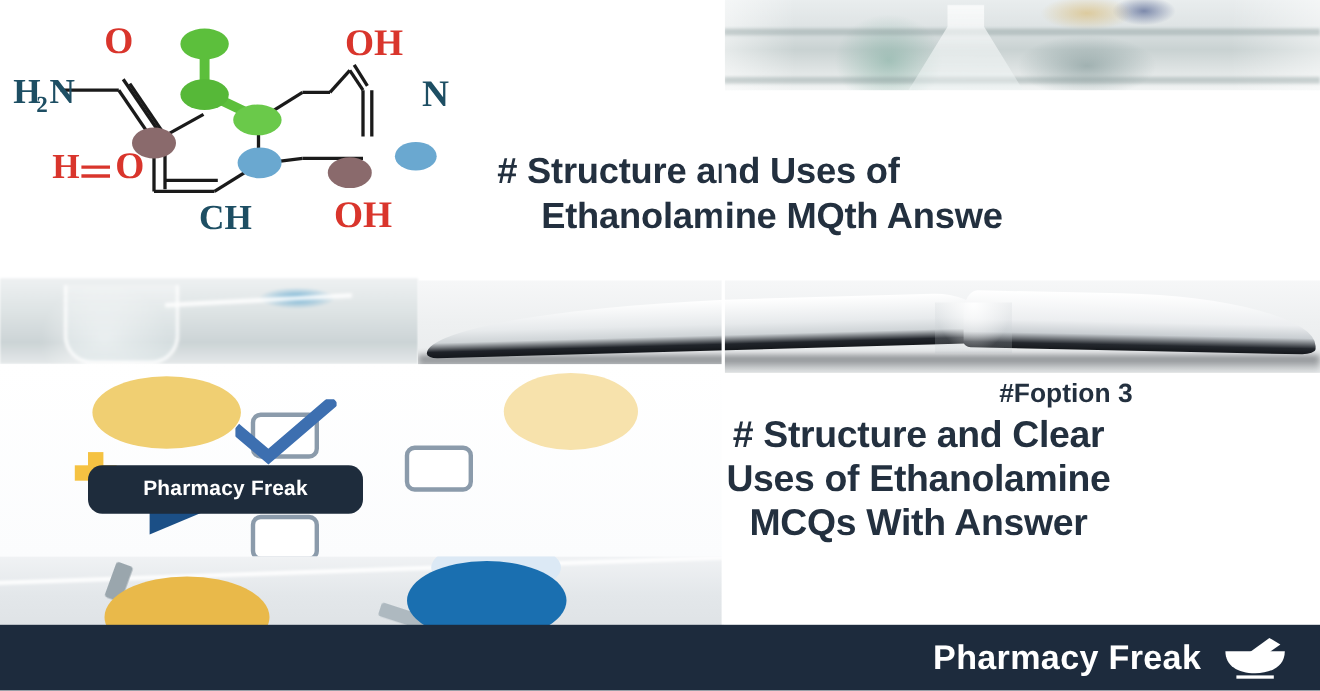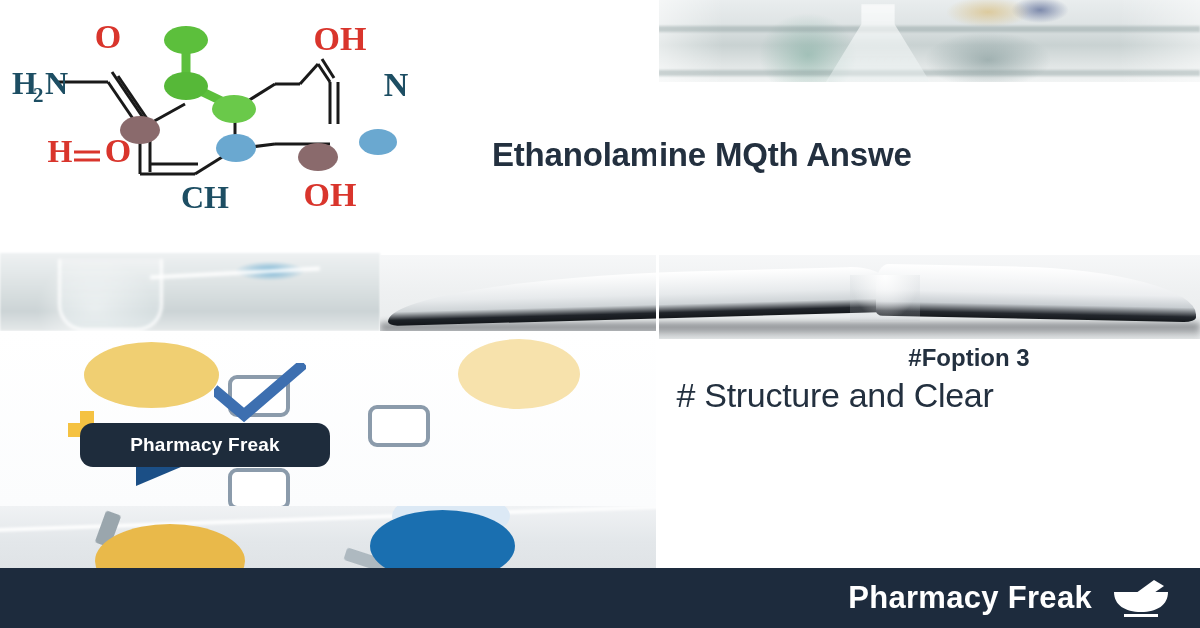--- a/index.html
+++ b/index.html
@@ -137,21 +137,21 @@
     position: absolute; left: 658px; top: 339px; width: 542px; height: 167px;
     background: #ffffff;
   }
   .subtitle-f {
     position: absolute; left: 658px; top: 344px; width: 542px;
     text-align: center; font-size: 24px; font-weight: 800; color: #23303f;
     padding-left: 80px;
   }
   .title-bottom {
     position: absolute; left: 470px; top: 375px; width: 730px;
-    text-align: center; font-size: 34px; font-weight: 400; color: #23303f;
+    text-align: center; font-size: 34px; font-weight: 700; color: #23303f;
     line-height: 1.18; letter-spacing: -0.3px; white-space: pre-line;
   }
 
   
   .check-card {
     position: absolute; left: 0; top: 331px; width: 658px; height: 175px;
     background: linear-gradient(180deg,#ffffff 0%, #fbfcfd 100%);
     overflow: hidden;
   }
   .ellipse-y1 {
@@ -270,21 +270,21 @@
         <text x="396" y="82" font-family="'Liberation Serif', serif" font-size="34" font-weight="700" fill="#1d4e63" text-anchor="middle">N</text>
         <g font-family="'Liberation Serif', serif" font-weight="700" fill="#1d4e63">
           <text x="12" y="80" font-size="32">H</text>
           <text x="33" y="88" font-size="21">2</text>
           <text x="45" y="80" font-size="32">N</text>
         </g>
       </svg>
     </div>
   </div>
 
-  <div class="title-top"><span class="l2">Ethanolamine MQth Answe</span></div>
+  <div class="title-top"><span># Structure and Uses of</span><span class="l2">Ethanolamine MQth Answe</span></div>
 
   <div class="photo lab-photo-left">
     <div class="beaker-left"></div>
     <div class="glass-rod"></div>
   </div>
 
   <div class="photo book-photo">
     <div class="book-left-page"></div>
     <div class="book-right-page"></div>
     <div class="book-spine"></div>
@@ -307,21 +307,21 @@
         <div class="bar v"></div>
     </div>
     <div class="pointer-tri"></div>
     <div class="badge">
       <span>Pharmacy Freak</span>
     </div>
   </div>
 
   <div class="panel-bottom-right"></div>
   <div class="subtitle-f">#Foption 3</div>
-  <div class="title-bottom"><span>#  Structure and Clear</span><br><br></div>
+  <div class="title-bottom"><span>#  Structure and Clear</span><br><span>Uses of Ethanolamine</span><br><span>MCQs With Answer</span></div>
 
   <div class="photo bottom-photo">
     <div class="streak"></div>
     <div class="blob-yellow-stem"></div>
     <div class="blob-yellow"></div>
     <div class="blob-blue-halo"></div>
     <div class="blob-blue-stem"></div>
     <div class="blob-blue"></div>
   </div>
 

